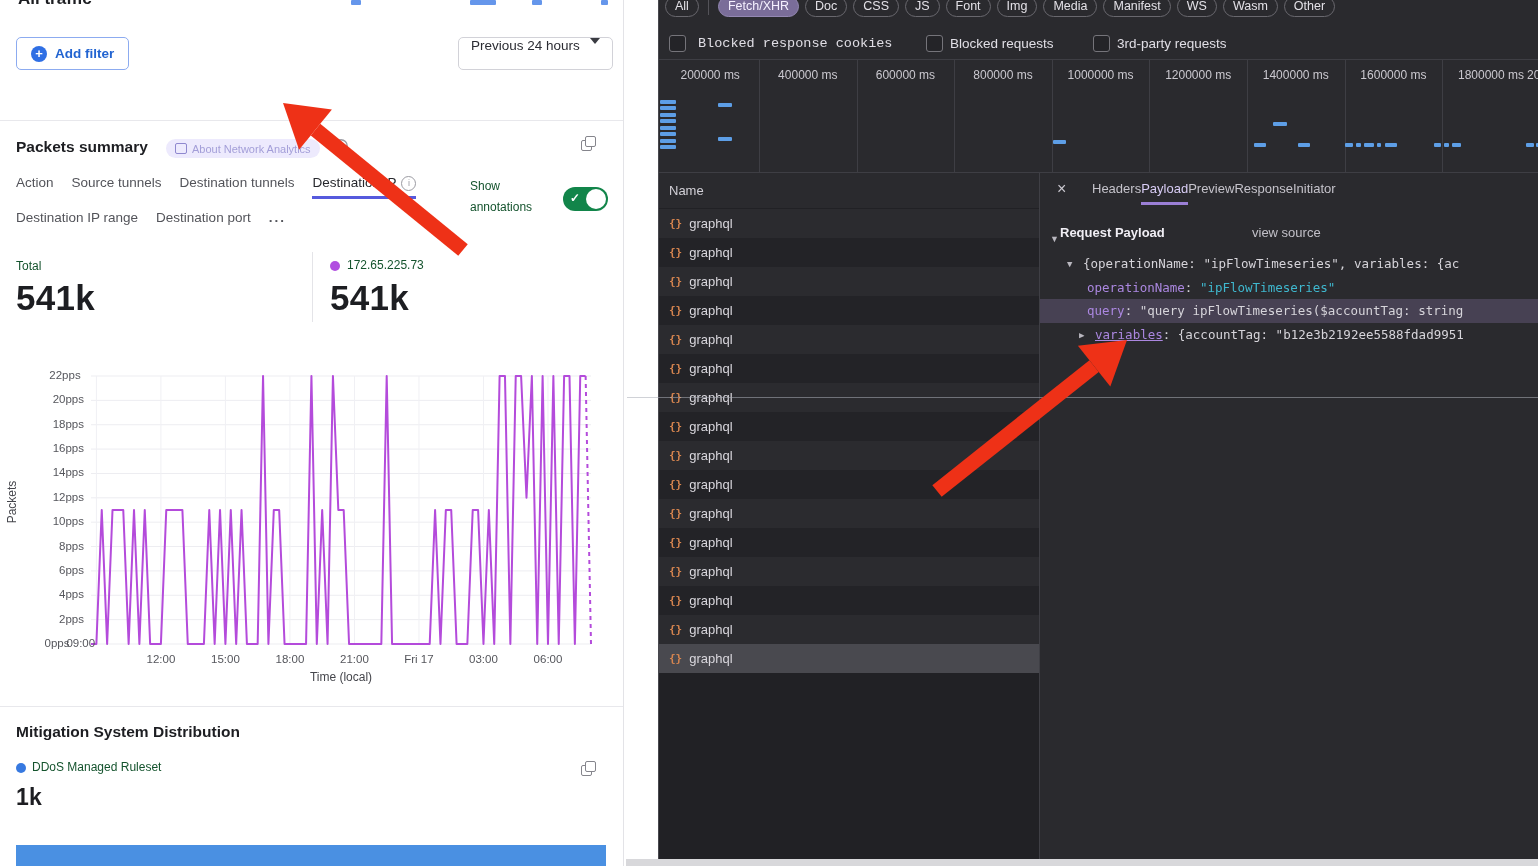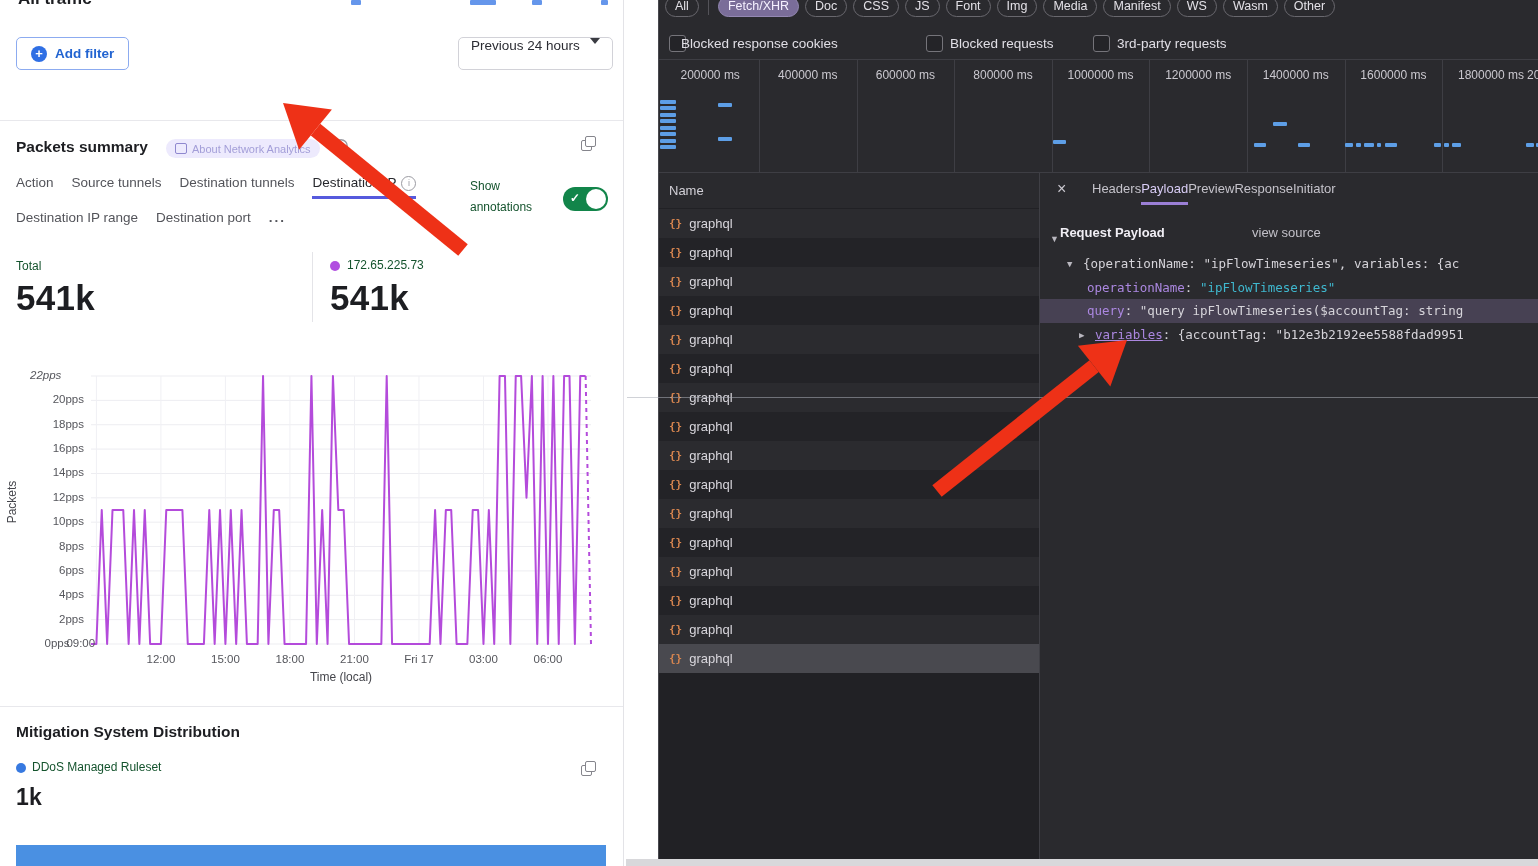--- a/index.html
+++ b/index.html
@@ -164,21 +164,21 @@
           <div class="abs axis-lab" style="left: 30px; width: 54px; text-align: right; top: 252.636px;">2pps</div>
           <div class="abs axis-lab" style="left: 30px; width: 54px; text-align: right; top: 228.273px;">4pps</div>
           <div class="abs axis-lab" style="left: 30px; width: 54px; text-align: right; top: 203.909px;">6pps</div>
           <div class="abs axis-lab" style="left: 30px; width: 54px; text-align: right; top: 179.545px;">8pps</div>
           <div class="abs axis-lab" style="left: 30px; width: 54px; text-align: right; top: 155.182px;">10pps</div>
           <div class="abs axis-lab" style="left: 30px; width: 54px; text-align: right; top: 130.818px;">12pps</div>
           <div class="abs axis-lab" style="left: 30px; width: 54px; text-align: right; top: 106.455px;">14pps</div>
           <div class="abs axis-lab" style="left: 30px; width: 54px; text-align: right; top: 82.0909px;">16pps</div>
           <div class="abs axis-lab" style="left: 30px; width: 54px; text-align: right; top: 57.7273px;">18pps</div>
           <div class="abs axis-lab" style="left: 30px; width: 54px; text-align: right; top: 33.3636px;">20pps</div>
-          <div class="abs axis-lab" style="left: 30px; width: 54px; text-align: left; top: 9px; font-style: italic;">22pps</div>
+          <div class="abs axis-lab" style="left: 38px; width: 54px; text-align: center; top: 9px;">22pps</div>
         </div>
       <div id="chart-xlabels">
           <div class="abs axis-lab" style="top: 277px; width: 60px; text-align: left; left: 66.3763px;">09:00</div>
           <div class="abs axis-lab" style="top: 293px; width: 60px; text-align: center; left: 130.892px;">12:00</div>
           <div class="abs axis-lab" style="top: 293px; width: 60px; text-align: center; left: 195.409px;">15:00</div>
           <div class="abs axis-lab" style="top: 293px; width: 60px; text-align: center; left: 259.925px;">18:00</div>
           <div class="abs axis-lab" style="top: 293px; width: 60px; text-align: center; left: 324.441px;">21:00</div>
           <div class="abs axis-lab" style="top: 293px; width: 60px; text-align: center; left: 388.957px;">Fri 17</div>
           <div class="abs axis-lab" style="top: 293px; width: 60px; text-align: center; left: 453.473px;">03:00</div>
           <div class="abs axis-lab" style="top: 293px; width: 60px; text-align: center; left: 517.989px;">06:00</div>
@@ -211,21 +211,21 @@
         <button class="pill">Img</button>
         <button class="pill">Media</button>
         <button class="pill">Manifest</button>
         <button class="pill">WS</button>
         <button class="pill">Wasm</button>
         <button class="pill">Other</button>
       </div>
 
     <div id="cbx-row">
         <span class="abs cbx" style="left: 10px; top: 35px;"></span>
-        <span class="abs cbx-lab" style="left: 22px; top: 36px;">Blocked response cookies</span>
+        <span class="abs cbx-lab" style="left: 39px; top: 36px; font-family: Liberation Mono, monospace;">Blocked response cookies</span>
         <span class="abs cbx" style="left: 267px; top: 35px;"></span>
         <span class="abs cbx-lab" style="left: 291px; top: 36px;">Blocked requests</span>
         <span class="abs cbx" style="left: 434px; top: 35px;"></span>
         <span class="abs cbx-lab" style="left: 458px; top: 36px;">3rd-party requests</span>
       </div>
     <div class="abs" style="left:0;top:59px;width:880px;height:1px;background:#3e3e44;"></div>
 
     <div class="abs" id="timeline" style="left:0;top:60px;width:880px;height:112px;border-bottom:1px solid #3e3e44;overflow:hidden;">
         <div class="abs tl-lab" style="top: 8px; width: 96px; left: 3.2px;">200000 ms</div>
         <div class="abs tl-lab" style="top: 8px; width: 96px; left: 100.8px;">400000 ms</div>

